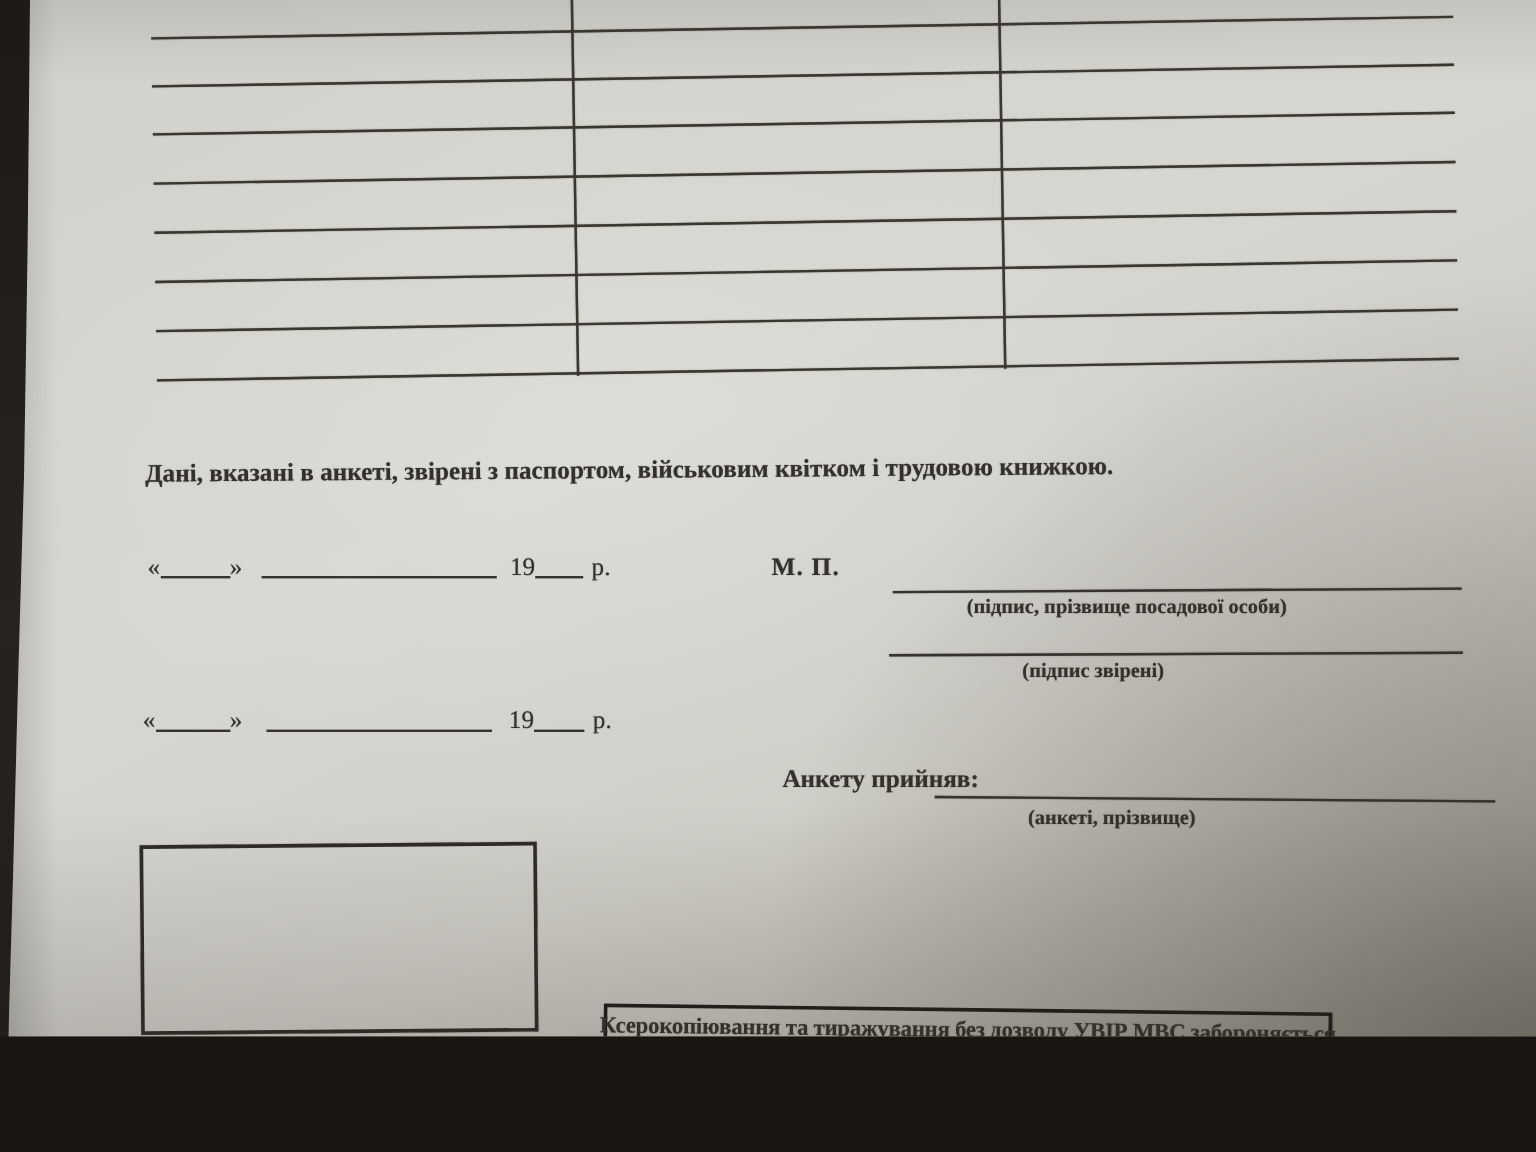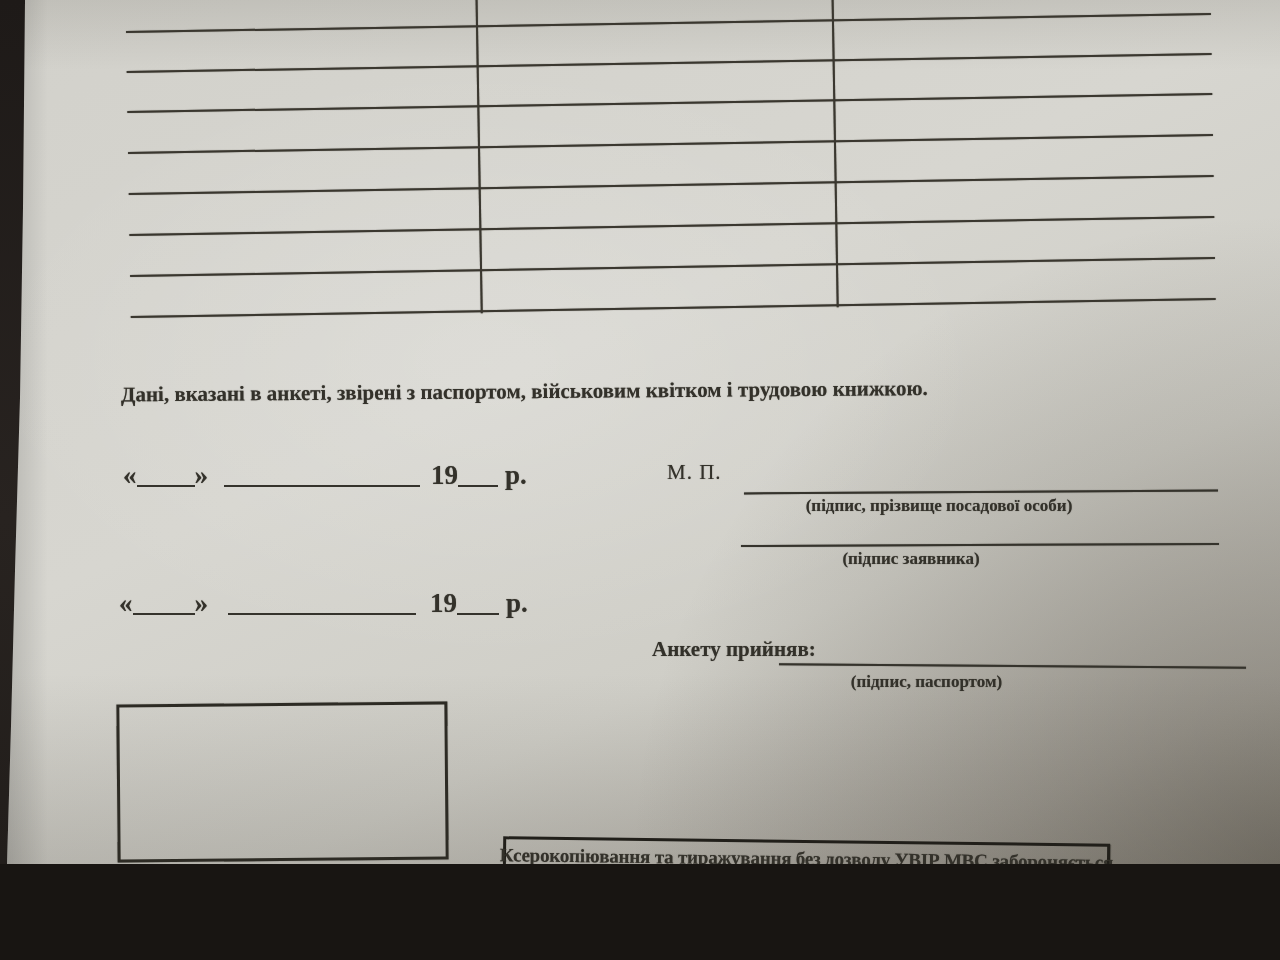--- a/index.html
+++ b/index.html
@@ -20,23 +20,23 @@
       linear-gradient(to bottom, rgba(60,55,47,0) 78%, rgba(60,55,47,0.18) 100%),
       linear-gradient(155deg,#d2d1cb 0%,#d7d6d0 42%,#cfcec7 68%,#bcb9b1 88%,#a9a69d 100%);
   }
   .soft{text-shadow:0 0 1px rgba(43,41,34,0.55);}
   
   .table-wrap{position:absolute;left:128px;top:-26px;width:1085px;height:342px;transform:rotate(-0.95deg);}
   .h-line{position:absolute;left:0;right:0;height:2px;background:#3a372f;box-shadow:0 0 1px rgba(58,55,47,.7);}
   .v-line{position:absolute;top:0;width:2px;height:336px;background:#3a372f;box-shadow:0 0 1px rgba(58,55,47,.7);}
   
   .note{position:absolute;left:121px;top:379px;width:860px;font-size:21px;font-weight:bold;transform:rotate(-0.45deg);white-space:nowrap;}
-  .daterow{position:absolute;font-size:27px;font-weight:bold;white-space:nowrap;}
+  .daterow{position:absolute;font-size:21px;font-weight:normal;white-space:nowrap;}
   .daterow .blank{display:inline-block;height:3px;border-bottom:2px solid #35332c;transform:translateY(3px);}
-  .seal{position:absolute;left:667px;top:460px;font-size:21px;font-weight:normal;letter-spacing:1px;}
+  .seal{position:absolute;left:643px;top:460px;font-size:21px;font-weight:bold;letter-spacing:1px;}
   .line{position:absolute;height:2px;background:#35332c;box-shadow:0 0 1px rgba(53,51,44,.7);}
   .cap{position:absolute;font-size:17px;font-weight:bold;text-align:center;white-space:nowrap;}
   .received{position:absolute;left:612px;top:637px;font-size:21px;font-weight:bold;margin-left:40px;}
   .stamp-box{position:absolute;left:117px;top:703px;width:325px;height:152px;border:3px solid #2d2b24;transform:rotate(-0.5deg);box-shadow:0 0 1px rgba(45,43,36,.6);}
   .warning-box{
     position:absolute;left:503px;top:840px;width:601px;height:31px;border:3px solid #211f1a;
     transform:rotate(0.7deg);display:flex;align-items:center;justify-content:center;
     font-size:19px;font-weight:bold;letter-spacing:-0.2px;white-space:nowrap;
     box-shadow:1px 1px 0 rgba(40,38,30,.35);
   }
@@ -76,29 +76,29 @@
     <div class="daterow soft" style="left:123px;top:460px;">
       <span>«</span><span class="blank" style="width:58px"></span><span>»</span><span class="blank" style="width:196px;margin-left:16px"></span><span style="margin-left:11px">19</span><span class="blank" style="width:40px"></span><span style="margin-left:7px">р.</span>
     </div>
 
     <div class="seal soft">М. П.</div>
 
     <div class="line" style="left:744px;top:491px;width:474px;transform:rotate(-0.35deg);"></div>
     <div class="cap soft" style="left:748px;top:496px;width:382px;">(підпис, прізвище посадової особи)</div>
 
     <div class="line" style="left:741px;top:544px;width:478px;transform:rotate(-0.25deg);"></div>
-    <div class="cap soft" style="left:741px;top:549px;width:340px;">(підпис заявника)</div>
+    <div class="cap soft" style="left:741px;top:549px;width:340px;">(підпис звірені)</div>
 
     <div class="daterow soft" style="left:119px;top:588px;">
       <span>«</span><span class="blank" style="width:62px"></span><span>»</span><span class="blank" style="width:188px;margin-left:20px"></span><span style="margin-left:14px">19</span><span class="blank" style="width:42px"></span><span style="margin-left:7px">р.</span>
     </div>
 
     <div class="received soft">Анкету прийняв:</div>
     <div class="line" style="left:779px;top:665px;width:467px;transform:rotate(0.45deg);"></div>
-    <div class="cap soft" style="left:779px;top:672px;width:295px;">(підпис, паспортом)</div>
+    <div class="cap soft" style="left:779px;top:672px;width:295px;">(анкеті, прізвище)</div>
 
     <div class="stamp-box"></div>
 
     <div class="warning-box soft">
       <span>Ксерокопіювання та тиражування без дозволу УВІР МВС забороняється</span>
     </div>
   </div>
 
   <div class="wm-sun"></div>
   <div class="wm-text">UNC.UA</div>

